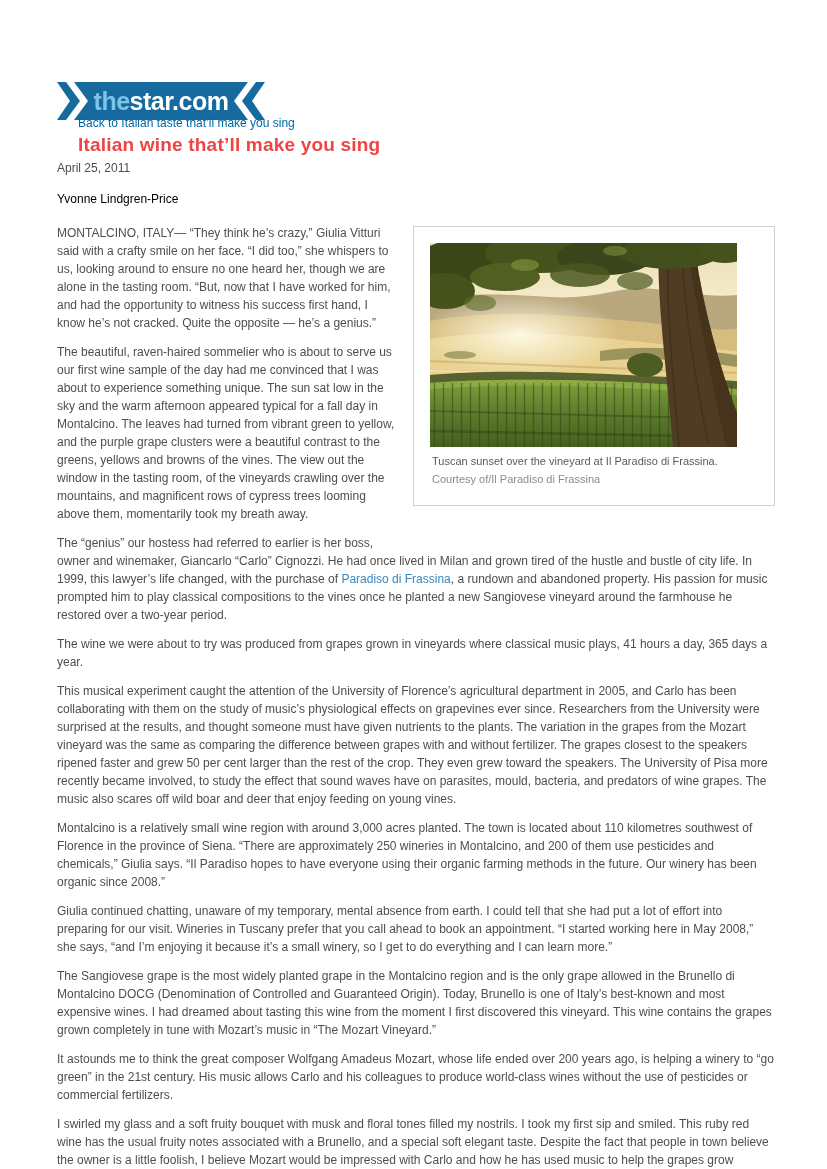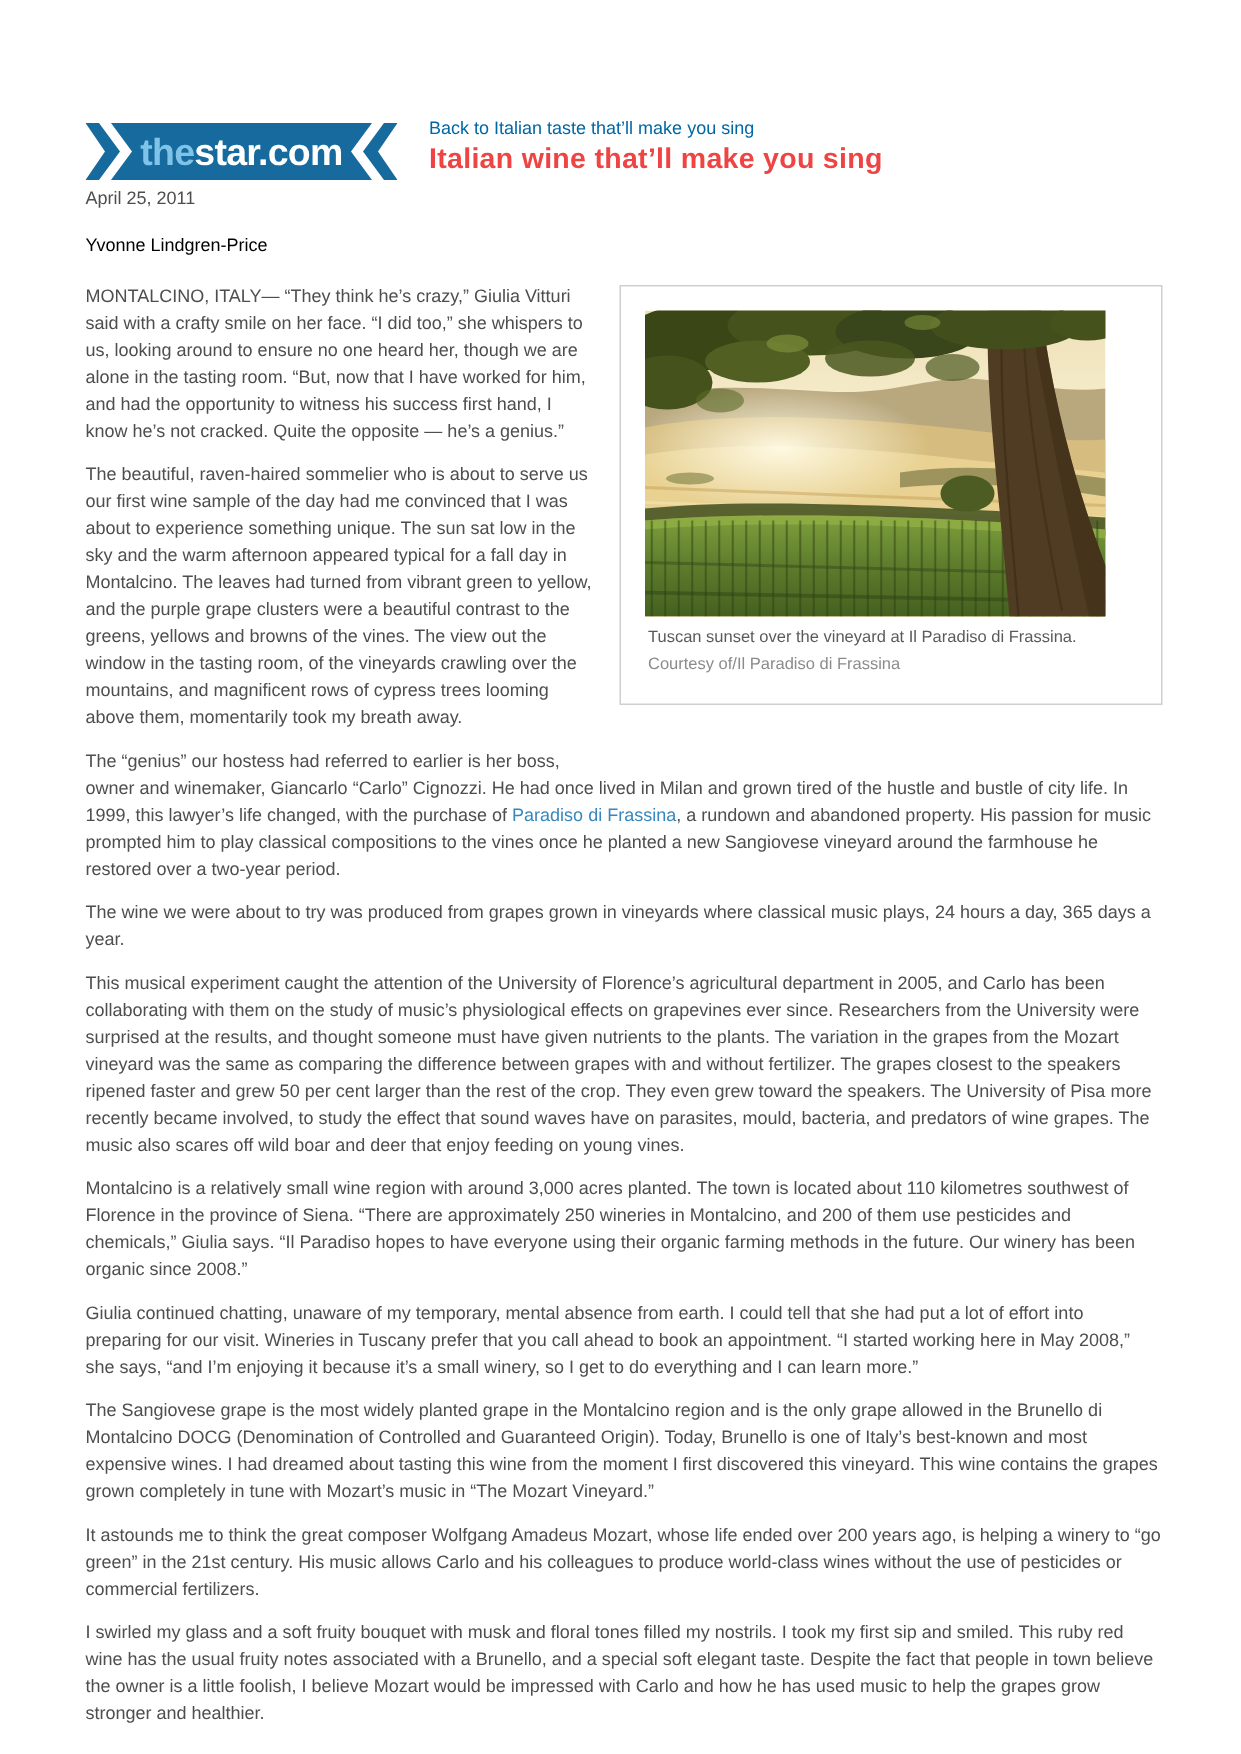--- a/index.html
+++ b/index.html
@@ -6,21 +6,21 @@
   .page {
     position:relative;
     width:827px; height:1169px;
     background:#ffffff;
     font-family:"Liberation Sans", sans-serif;
     overflow:hidden;
   }
   .content { padding:82px 52px 0 57px; }
 
   
-  .masthead-row { display:flex; align-items:flex-start; }
+  .masthead-row { display:flex; align-items:flex-start;flex-direction:column; }
   .logo { width:208px; height:38px; flex:none; cursor:pointer; }
   .logo svg { display:block; }
   .head-text { margin-left:21px; margin-top:-4px; }
   .back-link {
     display:block; font-size:12px; color:#0067A5;
     text-decoration:none; cursor:pointer; line-height:15px;
   }
   .headline {
     margin:3px 0 0; font-size:19px; font-weight:bold;
     color:#ef4444; line-height:22px; letter-spacing:0.2px;
@@ -145,21 +145,21 @@
 
         <figcaption>
           <div class="cap">Tuscan sunset over the vineyard at Il Paradiso di Frassina.</div>
           <div class="credit">Courtesy of/Il Paradiso di Frassina</div>
         </figcaption>
       </figure>
 
       <p>MONTALCINO, ITALY— “They think he’s crazy,” Giulia Vitturi said with a crafty smile on her face. “I did too,” she whispers to us, looking around to ensure no one heard her, though we are alone in the tasting room. “But, now that I have worked for him, and had the opportunity to witness his success first hand, I know he’s not cracked. Quite the opposite — he’s a genius.”</p>
       <p>The beautiful, raven-haired sommelier who is about to serve us our first wine sample of the day had me convinced that I was about to experience something unique. The sun sat low in the sky and the warm afternoon appeared typical for a fall day in Montalcino. The leaves had turned from vibrant green to yellow, and the purple grape clusters were a beautiful contrast to the greens, yellows and browns of the vines. The view out the window in the tasting room, of the vineyards crawling over the mountains, and magnificent rows of cypress trees looming above them, momentarily took my breath away.</p>
       <p><span>The “genius” our hostess had referred to earlier is her boss, owner and winemaker, Giancarlo “Carlo” Cignozzi. He had once lived in Milan and grown tired of the hustle and bustle of city life. In 1999, this lawyer’s life changed, with the purchase of </span><a class="inline-link">Paradiso di Frassina</a><span>, a rundown and abandoned property. His passion for music prompted him to play classical compositions to the vines once he planted a new Sangiovese vineyard around the farmhouse he restored over a two-year period.</span></p>
-      <p>The wine we were about to try was produced from grapes grown in vineyards where classical music plays, 24 hours a day, 365 days a year.</p>
+      <p>The wine we were about to try was produced from grapes grown in vineyards where classical music plays, 41 hours a day, 365 days a year.</p>
       <p>This musical experiment caught the attention of the University of Florence’s agricultural department in 2005, and Carlo has been collaborating with them on the study of music’s physiological effects on grapevines ever since. Researchers from the University were surprised at the results, and thought someone must have given nutrients to the plants. The variation in the grapes from the Mozart vineyard was the same as comparing the difference between grapes with and without fertilizer. The grapes closest to the speakers ripened faster and grew 50 per cent larger than the rest of the crop. They even grew toward the speakers. The University of Pisa more recently became involved, to study the effect that sound waves have on parasites, mould, bacteria, and predators of wine grapes. The music also scares off wild boar and deer that enjoy feeding on young vines.</p>
       <p>Montalcino is a relatively small wine region with around 3,000 acres planted. The town is located about 110 kilometres southwest of Florence in the province of Siena. “There are approximately 250 wineries in Montalcino, and 200 of them use pesticides and chemicals,” Giulia says. “Il Paradiso hopes to have everyone using their organic farming methods in the future. Our winery has been organic since 2008.”</p>
       <p>Giulia continued chatting, unaware of my temporary, mental absence from earth. I could tell that she had put a lot of effort into preparing for our visit. Wineries in Tuscany prefer that you call ahead to book an appointment. “I started working here in May 2008,” she says, “and I’m enjoying it because it’s a small winery, so I get to do everything and I can learn more.”</p>
       <p>The Sangiovese grape is the most widely planted grape in the Montalcino region and is the only grape allowed in the Brunello di Montalcino DOCG (Denomination of Controlled and Guaranteed Origin). Today, Brunello is one of Italy’s best-known and most expensive wines. I had dreamed about tasting this wine from the moment I first discovered this vineyard. This wine contains the grapes grown completely in tune with Mozart’s music in “The Mozart Vineyard.”</p>
       <p>It astounds me to think the great composer Wolfgang Amadeus Mozart, whose life ended over 200 years ago, is helping a winery to “go green” in the 21st century. His music allows Carlo and his colleagues to produce world-class wines without the use of pesticides or commercial fertilizers.</p>
       <p>I swirled my glass and a soft fruity bouquet with musk and floral tones filled my nostrils. I took my first sip and smiled. This ruby red wine has the usual fruity notes associated with a Brunello, and a special soft elegant taste. Despite the fact that people in town believe the owner is a little foolish, I believe Mozart would be impressed with Carlo and how he has used music to help the grapes grow stronger and healthier.</p>
     </div>
 
   </div>
 </div>

